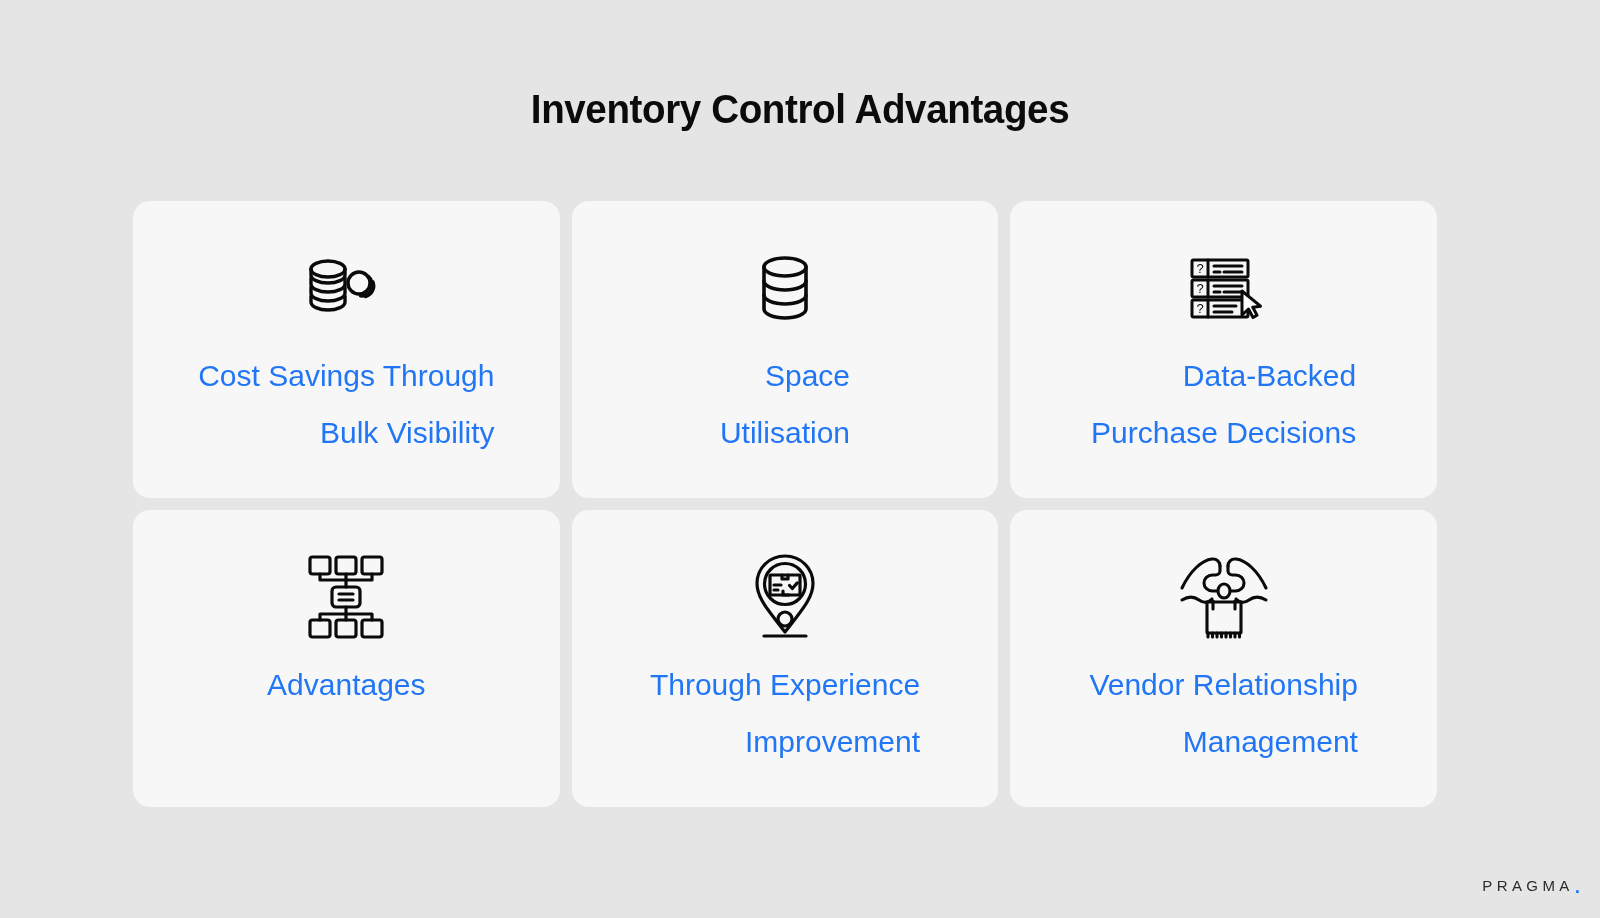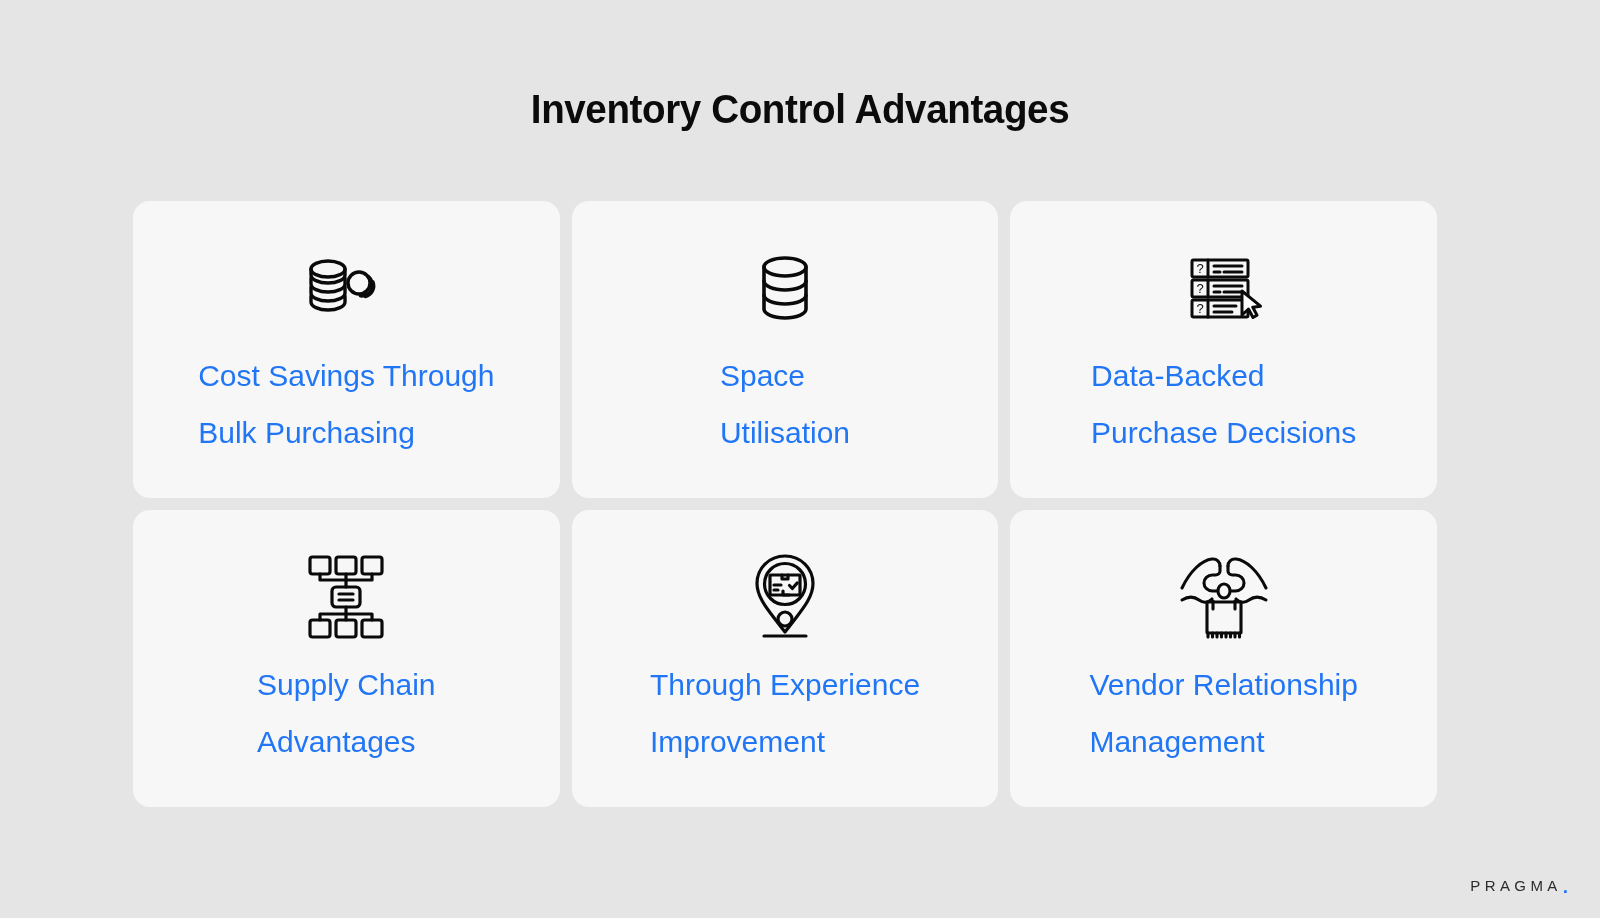--- a/index.html
+++ b/index.html
@@ -69,34 +69,34 @@
     margin-bottom: 16px;
   }
   .card-icon svg {
     display: block;
   }
 
   .card-title {
     color: #2176f5;
     font-size: 30px;
     line-height: 57px;
-    text-align: left;
+    text-align: right;
     font-family: "Liberation Sans", sans-serif;
     font-weight: normal;
     padding: 0 14px;
     letter-spacing: 0px;
   }
   .card-title .ln {
     display: block;
     white-space: nowrap;
   }
 
   .brand {
     position: absolute;
-    right: 32px;
+    right: 20px;
     bottom: 24px;
     display: flex;
     align-items: flex-end;
     font-family: "Liberation Sans", sans-serif;
   }
   .brand-name {
     font-size: 15px;
     letter-spacing: 4.4px;
     color: #2b2b2b;
     font-weight: normal;
@@ -126,21 +126,21 @@
           <path d="M10 22 v6 c0 4.4 7.6 8 17 8 s17 -3.6 17 -8 v-6"></path>
           <path d="M10 31 v6 c0 4.4 7.6 8 17 8 s17 -3.6 17 -8 v-6"></path>
           <path d="M10 40 v6 c0 4.4 7.6 8 17 8 s17 -3.6 17 -8 v-6"></path>
           <circle cx="58" cy="27" r="11"></circle>
           <path d="M67.5 20.5 a11 11 0 0 1 -8 19.4"></path>
           <path d="M72 26 a11 11 0 0 1 -7.6 14.5"></path>
         </svg>
       </div>
       <div class="card-title">
         <span class="ln">Cost Savings Through</span>
-        <span class="ln">Bulk Purchasing</span>
+        <span class="ln">Bulk Visibility</span>
       </div>
     </div>
 
     <div class="card">
       <div class="card-icon">
         <svg width="62" height="68" viewBox="0 0 62 68" fill="none" stroke="#0a0a0a" stroke-width="3.6" stroke-linecap="round" stroke-linejoin="round">
           <ellipse cx="31" cy="13" rx="21" ry="9"></ellipse>
           <path d="M10 13 v42 c0 5 9.4 9 21 9 s21 -4 21 -9 v-42"></path>
           <path d="M10 27 c0 5 9.4 9 21 9 s21 -4 21 -9"></path>
           <path d="M10 41 c0 5 9.4 9 21 9 s21 -4 21 -9"></path>
@@ -202,21 +202,20 @@
           <path d="M43 54 v7"></path>
           <path d="M17 67 v-6 H69 v6"></path>
           <path d="M43 61 v6"></path>
 
           <rect x="7" y="67" width="20" height="17" rx="2.5"></rect>
           <rect x="33" y="67" width="20" height="17" rx="2.5"></rect>
           <rect x="59" y="67" width="20" height="17" rx="2.5"></rect>
         </svg>
       </div>
       <div class="card-title">
-        <span class="ln">Supply Chain</span>
         <span class="ln">Advantages</span>
       </div>
     </div>
 
     <div class="card">
       <div class="card-icon">
         <svg width="76" height="88" viewBox="0 0 76 88" fill="none" stroke="#0a0a0a" stroke-width="3.2" stroke-linecap="round" stroke-linejoin="round">
           <path d="M38 3 C22 3 10 15.4 10 30.5 C10 45 22 58 31 70 C34.2 74.2 36.4 77 38 79 C39.6 77 41.8 74.2 45 70 C54 58 66 45 66 30.5 C66 15.4 54 3 38 3 Z"></path>
           <circle cx="38" cy="31" r="20.5"></circle>
           <rect x="23" y="22" width="30" height="20" rx="1"></rect>

